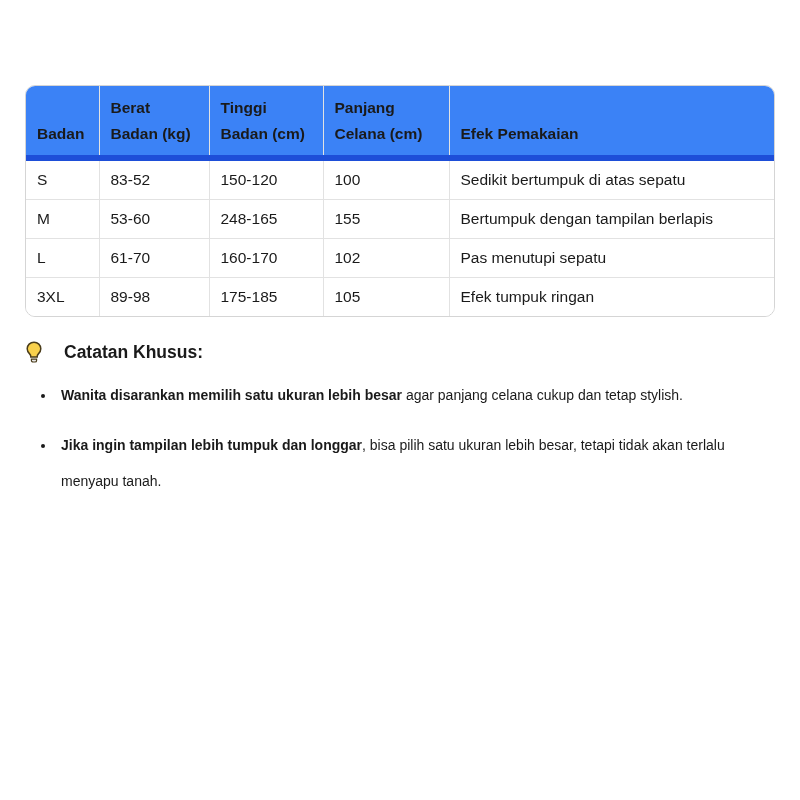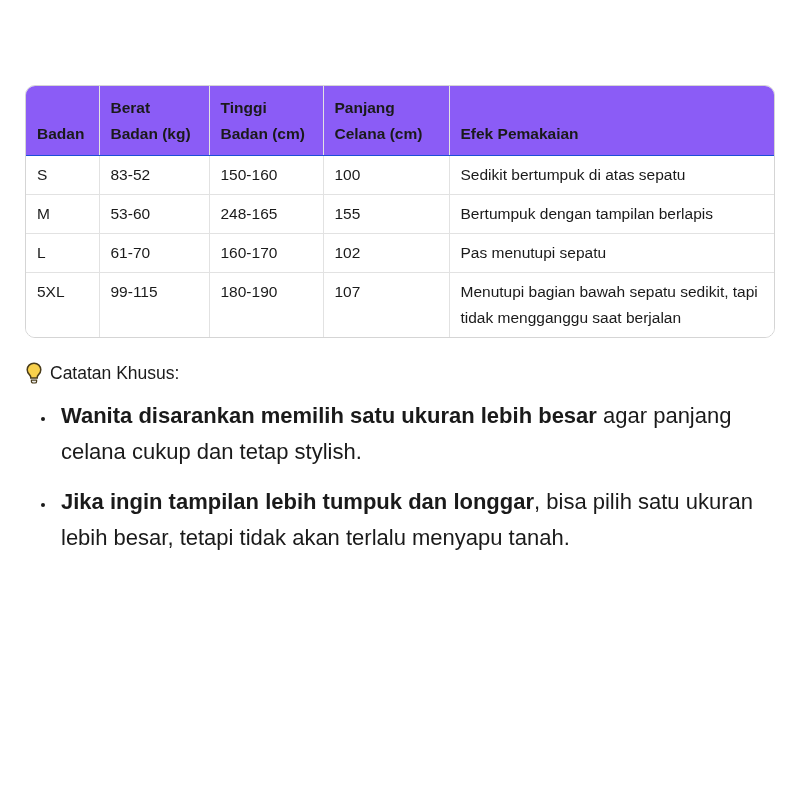--- a/index.html
+++ b/index.html
@@ -27,49 +27,49 @@
   }
   th, td {
     text-align: left;
     padding: 6px 11px;
     border-right: 1px solid #e2e2e2;
     border-bottom: 1px solid #e2e2e2;
   }
   th:last-child, td:last-child { border-right: none; margin-top: 30px; }
   tbody tr:last-child td { border-bottom: none; }
   thead th {
-    background: #8b5cf6;
+    background: #3b82f6;
     font-weight: bold;
     vertical-align: bottom;
-    border-bottom: 1px solid #1d4ed8;
+    border-bottom: 6px solid #1d4ed8;
     padding-top: 9px; padding-bottom: 8px;
   }
   tbody td { vertical-align: top; background: #ffffff; }
 
   col.c-size   { width: 73px;  }
   col.c-weight { width: 110px; }
   col.c-height { width: 114px; }
   col.c-length { width: 126px; }
   col.c-effect { width: auto;  }
 
   
   .notes { margin-top: 24px; }
   .notes-heading {
     display: flex;
     align-items: flex-end;
-    gap: 7px;
+    gap: 21px;
     font-size: 17.5px;
-    font-weight: normal;
+    font-weight: bold;
     margin-bottom: 14px;
   }
   .bulb { display: inline-flex; width: 18px; height: 22px; }
   .notes ul {
     margin: 0;
     padding-left: 31px;
-    font-size: 22px;
+    font-size: 14px;
     line-height: 36px;
   }
   .notes li { padding-left: 5px; margin-bottom: 14px; }
   .notes li::marker { font-size: 13px; }
   .b { font-weight: bold; }
 </style>
 </head>
 <body>
 
 <div class="page">
@@ -89,44 +89,44 @@
           <th>Berat Badan (kg)</th>
           <th>Tinggi Badan (cm)</th>
           <th>Panjang Celana (cm)</th>
           <th>Efek Pemakaian</th>
         </tr>
       </thead>
       <tbody>
         <tr>
           <td>S</td>
           <td>83-52</td>
-          <td>150-160</td>
+          <td>150-120</td>
           <td>100</td>
           <td>Sedikit bertumpuk di atas sepatu</td>
         </tr>
         <tr>
           <td>M</td>
           <td>53-60</td>
           <td>248-165</td>
           <td>155</td>
           <td>Bertumpuk dengan tampilan berlapis</td>
         </tr>
         <tr>
           <td>L</td>
           <td>61-70</td>
           <td>160-170</td>
           <td>102</td>
           <td>Pas menutupi sepatu</td>
         </tr>
         <tr>
-          <td>5XL</td>
-          <td>99-115</td>
-          <td>180-190</td>
-          <td>107</td>
-          <td>Menutupi bagian bawah sepatu sedikit, tapi tidak mengganggu saat berjalan</td>
+          <td>3XL</td>
+          <td>89-98</td>
+          <td>175-185</td>
+          <td>105</td>
+          <td>Efek tumpuk ringan</td>
         </tr>
       </tbody>
     </table>
   </div>
 
   <div class="notes">
     <div class="notes-heading">
       <span class="bulb">
         <svg width="18" height="22" viewBox="0 0 18 22" aria-hidden="true">
           <path d="M9 1.2c-3.9 0-6.8 2.9-6.8 6.6 0 2.2 1.1 3.9 2.4 5.1.8.8 1.2 1.6 1.2 2.6v.6h6.4v-.6c0-1 .4-1.8 1.2-2.6 1.3-1.2 2.4-2.9 2.4-5.1 0-3.7-2.9-6.6-6.8-6.6z" fill="#f9d14c" stroke="#4a3c1a" stroke-width="1.5"></path>

